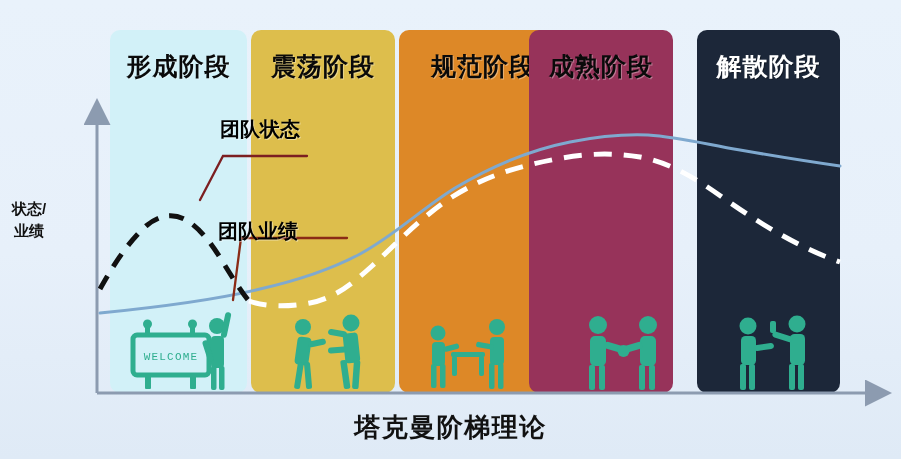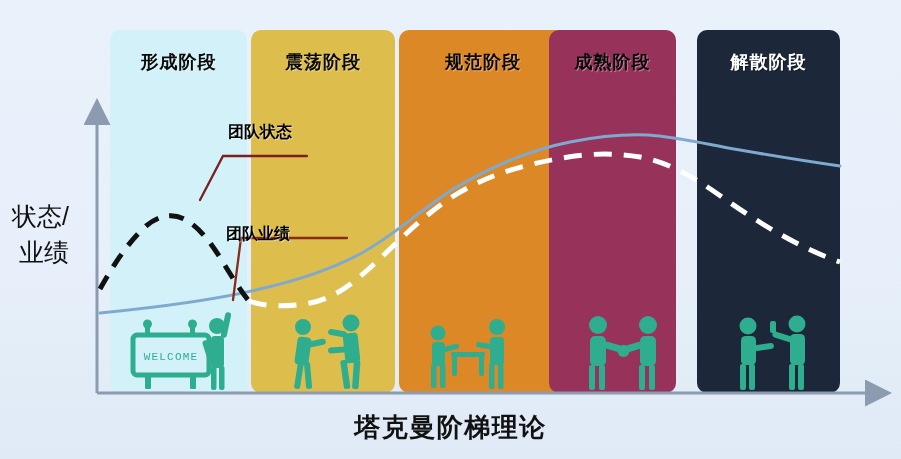--- a/index.html
+++ b/index.html
@@ -28,57 +28,57 @@
     border-radius: 10px;
     box-sizing: border-box;
     overflow: hidden;
   }
   .panel-title {
     position: absolute;
     left: 0;
     right: 0;
     top: 20px;
     text-align: center;
-    font-size: 18px;
+    font-size: 25px;
     font-weight: 700;
     letter-spacing: 1px;
     color: #0a0a0a;
     text-shadow: 1px 1px 0 rgba(255,255,255,0.35);
   }
   .panel-title.light {
     color: #ffffff;
     text-shadow: 1px 1px 0 rgba(0,0,0,0.35);
   }
 
   
   .axis-label {
     position: absolute;
-    font-size: 25px;
-    font-weight: 400;
+    font-size: 15px;
+    font-weight: 700;
     color: #111;
     line-height: 1.45;
     white-space: pre-line;
-    text-align: right;
+    text-align: center;
   }
   .chart-title {
     position: absolute;
     left: 0;
     right: 0;
     bottom: 14px;
     text-align: center;
     font-size: 26px;
     font-weight: 700;
     color: #111;
     letter-spacing: 1.5px;
   }
 
   
   .ann {
     position: absolute;
-    font-size: 16px;
+    font-size: 20px;
     font-weight: 700;
     color: #000;
     white-space: nowrap;
     text-shadow: 1px 1px 0 rgba(255,255,255,0.45);
   }
 
   svg.overlay {
     position: absolute;
     left: 0;
     top: 0;
@@ -101,21 +101,21 @@
 
   <div class="panel" id="panel-0" style="left: 110px; width: 137px; background: rgb(210, 241, 248);">
     <div class="panel-title">形成阶段</div>
   </div>
   <div class="panel" id="panel-1" style="left: 251px; width: 144px; background: rgb(221, 190, 76);">
     <div class="panel-title">震荡阶段</div>
   </div>
   <div class="panel" id="panel-2" style="left: 399px; width: 168px; background: rgb(221, 136, 39);">
     <div class="panel-title">规范阶段</div>
   </div>
-  <div class="panel" id="panel-3" style="left: 549px; width: 127px; background: rgb(151, 51, 90);">
+  <div class="panel" id="panel-3" style="left: 529px; width: 144px; background: rgb(151, 51, 90);">
     <div class="panel-title">成熟阶段</div>
   </div>
   <div class="panel" id="panel-4" style="left: 697px; width: 143px; background: rgb(28, 39, 57);">
     <div class="panel-title light">解散阶段</div>
   </div>
 
   <div class="icon-layer">
     <svg width="901" height="459" viewBox="0 0 901 459" xmlns="http://www.w3.org/2000/svg">
 
       <g fill="#2fae8f">

